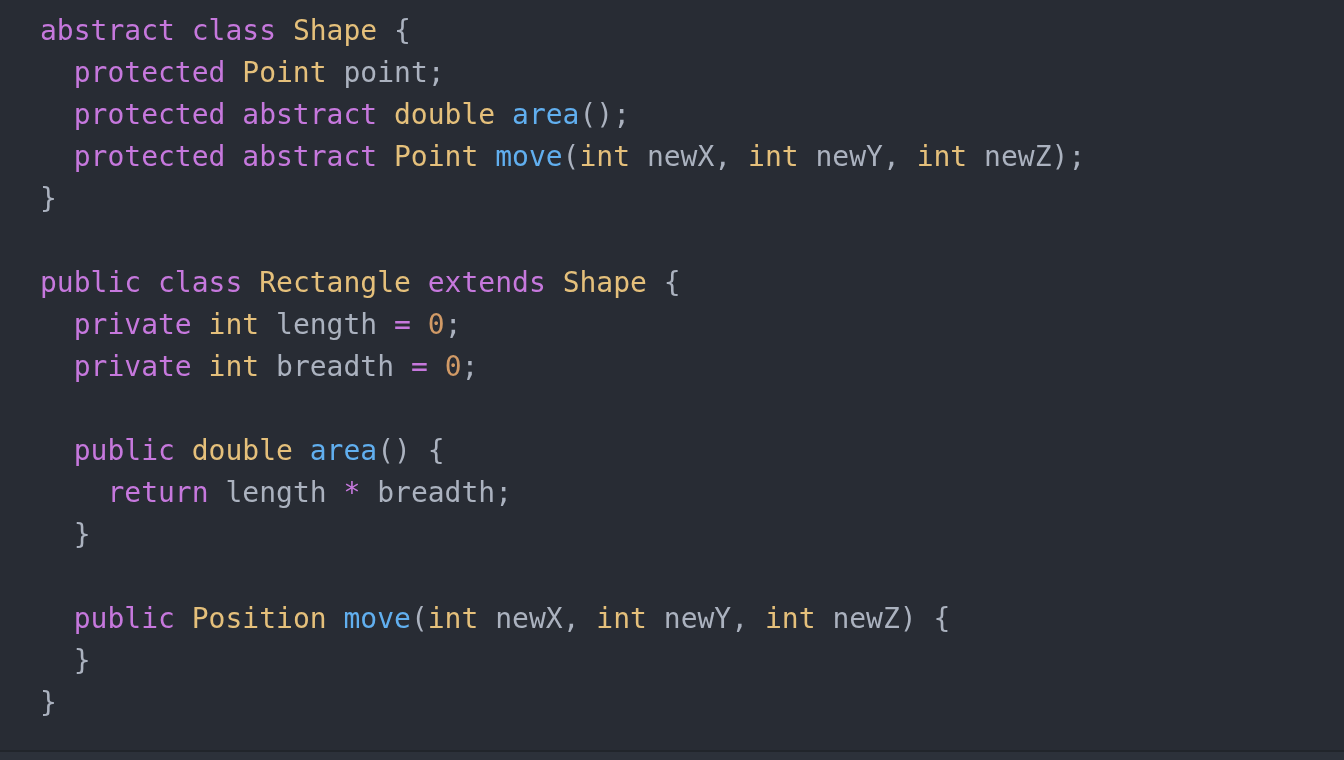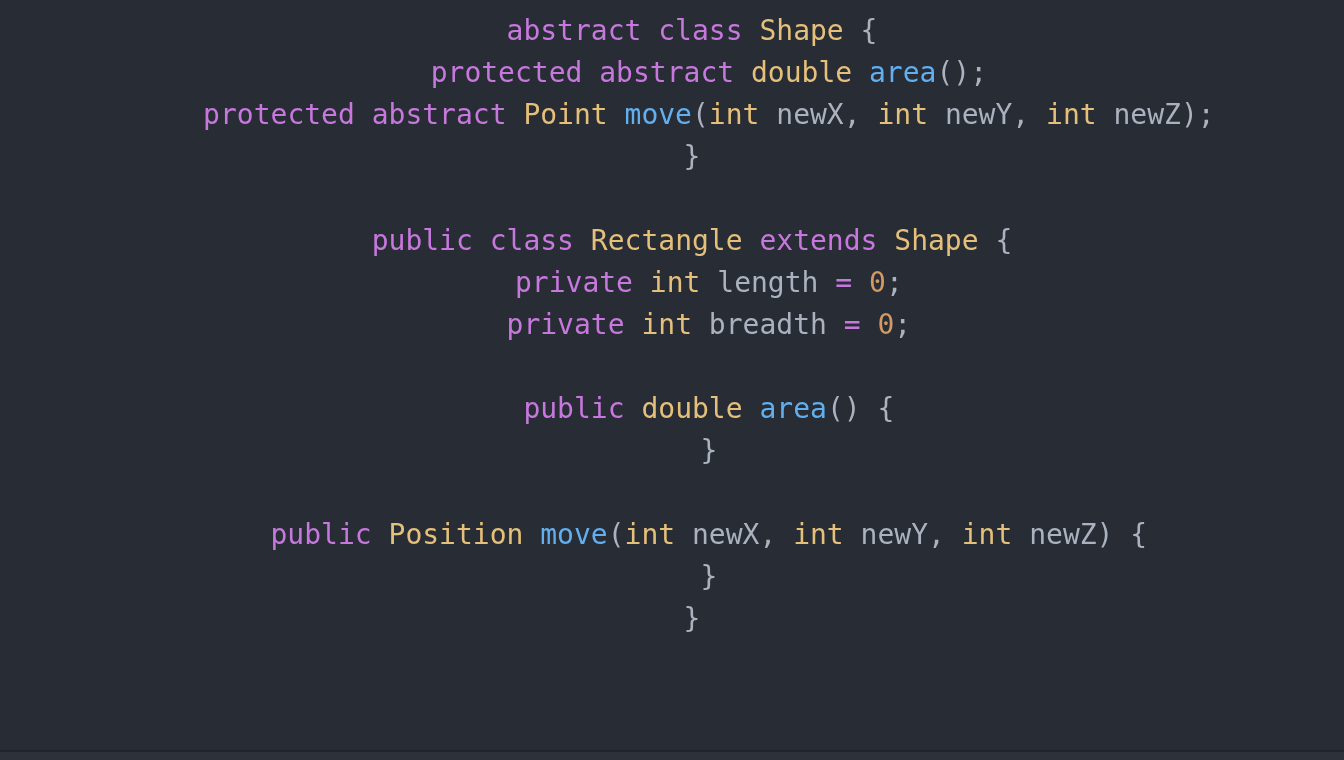--- a/index.html
+++ b/index.html
@@ -14,21 +14,20 @@
     overflow: hidden;
     font-family: "DejaVu Sans Mono", monospace;
   }
 
   #editor {
     position: relative;
     width: 1344px;
     height: 760px;
     background: #282c34;
     box-sizing: border-box;
-    text-align: center;
   }
 
   #code-surface {
     position: absolute;
     left: 0;
     top: 0;
     right: 0;
     bottom: 0;
     padding: 10px 0 0 40px;
     box-sizing: border-box;
@@ -73,29 +72,31 @@
     height: 8px;
     background: #2c313a;
   }
 </style>
 </head>
 <body>
 
 <div id="editor">
   <div id="code-surface">
       <div class="code-line"><span class="tok-keyword">abstract</span><span class="tok-variable"> </span><span class="tok-keyword">class</span><span class="tok-variable"> </span><span class="tok-type">Shape</span><span class="tok-variable"> </span><span class="tok-punct">{</span></div>
+      <div class="code-line"><span class="tok-variable">  </span><span class="tok-keyword">protected</span><span class="tok-variable"> </span><span class="tok-type">Point</span><span class="tok-variable"> </span><span class="tok-variable">point</span><span class="tok-punct">;</span></div>
       <div class="code-line"><span class="tok-variable">  </span><span class="tok-keyword">protected</span><span class="tok-variable"> </span><span class="tok-keyword">abstract</span><span class="tok-variable"> </span><span class="tok-type">double</span><span class="tok-variable"> </span><span class="tok-function">area</span><span class="tok-punct">();</span></div>
       <div class="code-line"><span class="tok-variable">  </span><span class="tok-keyword">protected</span><span class="tok-variable"> </span><span class="tok-keyword">abstract</span><span class="tok-variable"> </span><span class="tok-type">Point</span><span class="tok-variable"> </span><span class="tok-function">move</span><span class="tok-punct">(</span><span class="tok-type">int</span><span class="tok-variable"> </span><span class="tok-variable">newX</span><span class="tok-punct">, </span><span class="tok-type">int</span><span class="tok-variable"> </span><span class="tok-variable">newY</span><span class="tok-punct">, </span><span class="tok-type">int</span><span class="tok-variable"> </span><span class="tok-variable">newZ</span><span class="tok-punct">);</span></div>
       <div class="code-line"><span class="tok-punct">}</span></div>
       <div class="code-line blank">&nbsp;</div>
       <div class="code-line"><span class="tok-keyword">public</span><span class="tok-variable"> </span><span class="tok-keyword">class</span><span class="tok-variable"> </span><span class="tok-type">Rectangle</span><span class="tok-variable"> </span><span class="tok-keyword">extends</span><span class="tok-variable"> </span><span class="tok-type">Shape</span><span class="tok-variable"> </span><span class="tok-punct">{</span></div>
       <div class="code-line"><span class="tok-variable">  </span><span class="tok-keyword">private</span><span class="tok-variable"> </span><span class="tok-type">int</span><span class="tok-variable"> </span><span class="tok-variable">length</span><span class="tok-variable"> </span><span class="tok-operator">=</span><span class="tok-variable"> </span><span class="tok-number">0</span><span class="tok-punct">;</span></div>
       <div class="code-line"><span class="tok-variable">  </span><span class="tok-keyword">private</span><span class="tok-variable"> </span><span class="tok-type">int</span><span class="tok-variable"> </span><span class="tok-variable">breadth</span><span class="tok-variable"> </span><span class="tok-operator">=</span><span class="tok-variable"> </span><span class="tok-number">0</span><span class="tok-punct">;</span></div>
       <div class="code-line blank">&nbsp;</div>
       <div class="code-line"><span class="tok-variable">  </span><span class="tok-keyword">public</span><span class="tok-variable"> </span><span class="tok-type">double</span><span class="tok-variable"> </span><span class="tok-function">area</span><span class="tok-punct">() {</span></div>
+      <div class="code-line"><span class="tok-variable">    </span><span class="tok-keyword">return</span><span class="tok-variable"> </span><span class="tok-variable">length</span><span class="tok-variable"> </span><span class="tok-operator">*</span><span class="tok-variable"> </span><span class="tok-variable">breadth</span><span class="tok-punct">;</span></div>
       <div class="code-line"><span class="tok-variable">  </span><span class="tok-punct">}</span></div>
       <div class="code-line blank">&nbsp;</div>
       <div class="code-line"><span class="tok-variable">  </span><span class="tok-keyword">public</span><span class="tok-variable"> </span><span class="tok-type">Position</span><span class="tok-variable"> </span><span class="tok-function">move</span><span class="tok-punct">(</span><span class="tok-type">int</span><span class="tok-variable"> </span><span class="tok-variable">newX</span><span class="tok-punct">, </span><span class="tok-type">int</span><span class="tok-variable"> </span><span class="tok-variable">newY</span><span class="tok-punct">, </span><span class="tok-type">int</span><span class="tok-variable"> </span><span class="tok-variable">newZ</span><span class="tok-punct">) {</span></div>
       <div class="code-line"><span class="tok-variable">  </span><span class="tok-punct">}</span></div>
       <div class="code-line"><span class="tok-punct">}</span></div>
     </div>
   <div id="bottom-separator"></div>
   <div id="bottom-strip"></div>
 </div>
 

